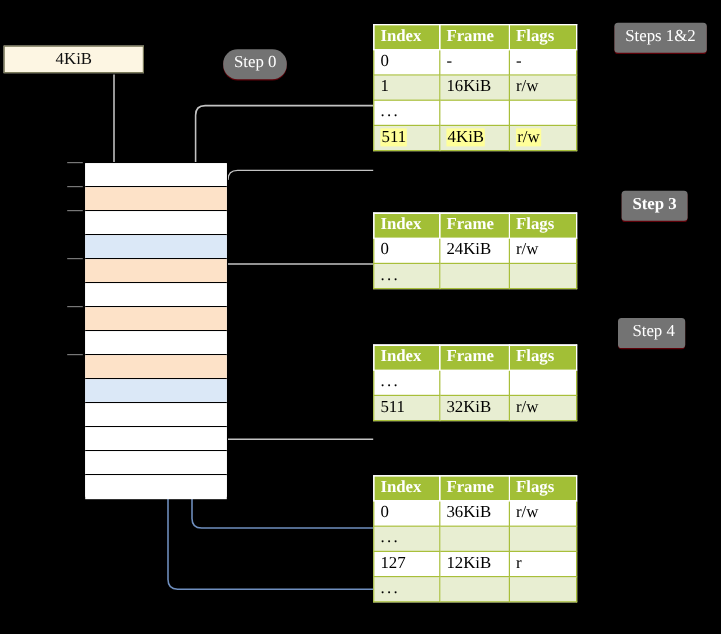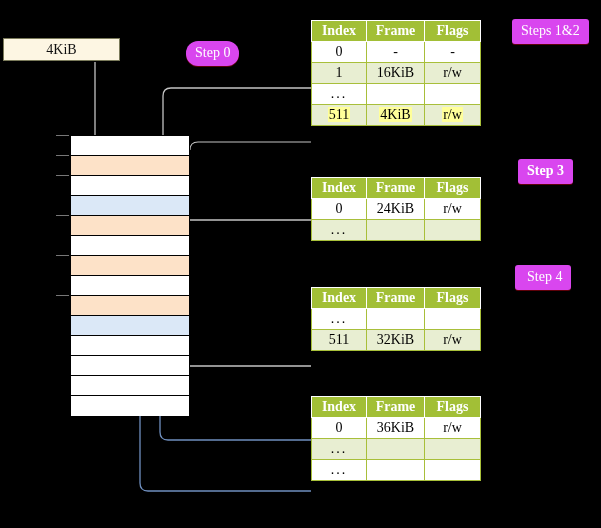--- a/index.html
+++ b/index.html
@@ -15,32 +15,32 @@
 
   
   .mem{position:absolute;left:70px;top:135px;width:120px;height:280px;
        border:1px solid #000;box-sizing:border-box;background:#fff;}
   .mem-row{height:20px;box-sizing:border-box;border-bottom:1px solid #000;
            position:relative;}
   .mem-row:last-child{border-bottom:none;}
   .mem-tick{position:absolute;left:-15px;top:-1px;width:13px;height:1px;background:#777;}
 
   
-  .badge{position:absolute;background:#d946ef;color:#fff;
+  .badge{position:absolute;background:#737373;color:#fff;
          font-size:14px;line-height:1;padding:5px 9px 6px 9px;
          border-radius:3px;white-space:nowrap;
          box-shadow:0 1px 0 #5d0008;}
 
   
   .ptable{position:absolute;border-collapse:collapse;
           border:1px solid #cfcfbf;background:#fff;
           table-layout:fixed;}
   .ptable th,.ptable td{border:1px solid #a8bf3a;
           font-size:14px;padding:2px 5px;height:21px;box-sizing:border-box;
-          text-align:center;vertical-align:middle;overflow:hidden;white-space:nowrap;}
+          text-align:left;vertical-align:middle;overflow:hidden;white-space:nowrap;}
   .ptable th{background:#a2bf36;color:#fff;font-weight:bold;border-color:#fff;}
   .ptable tbody tr:nth-child(even) td{background:#e8eed2;}
   .ptable tbody tr:nth-child(odd) td{background:#ffffff;}
   .ptable col.c-index{width:55px;}
   .ptable col.c-frame{width:58px;}
   .ptable col.c-flags{width:56px;}
   .hl{background:#ffff99;padding:0 1px;}
   .dots{letter-spacing:2px;}
 
   
@@ -230,20 +230,25 @@
             <td><span>0</span></td>
             <td><span>36KiB</span></td>
             <td><span>r/w</span></td>
           </tr>
           <tr>
             <td><span class="dots">...</span></td>
             <td></td>
             <td></td>
           </tr>
           <tr>
+            <td><span>127</span></td>
+            <td><span>12KiB</span></td>
+            <td><span>r</span></td>
+          </tr>
+          <tr>
             <td><span class="dots">...</span></td>
             <td></td>
             <td></td>
           </tr>
         </tbody>
       </table>
     </div>
 
 </div>
 

